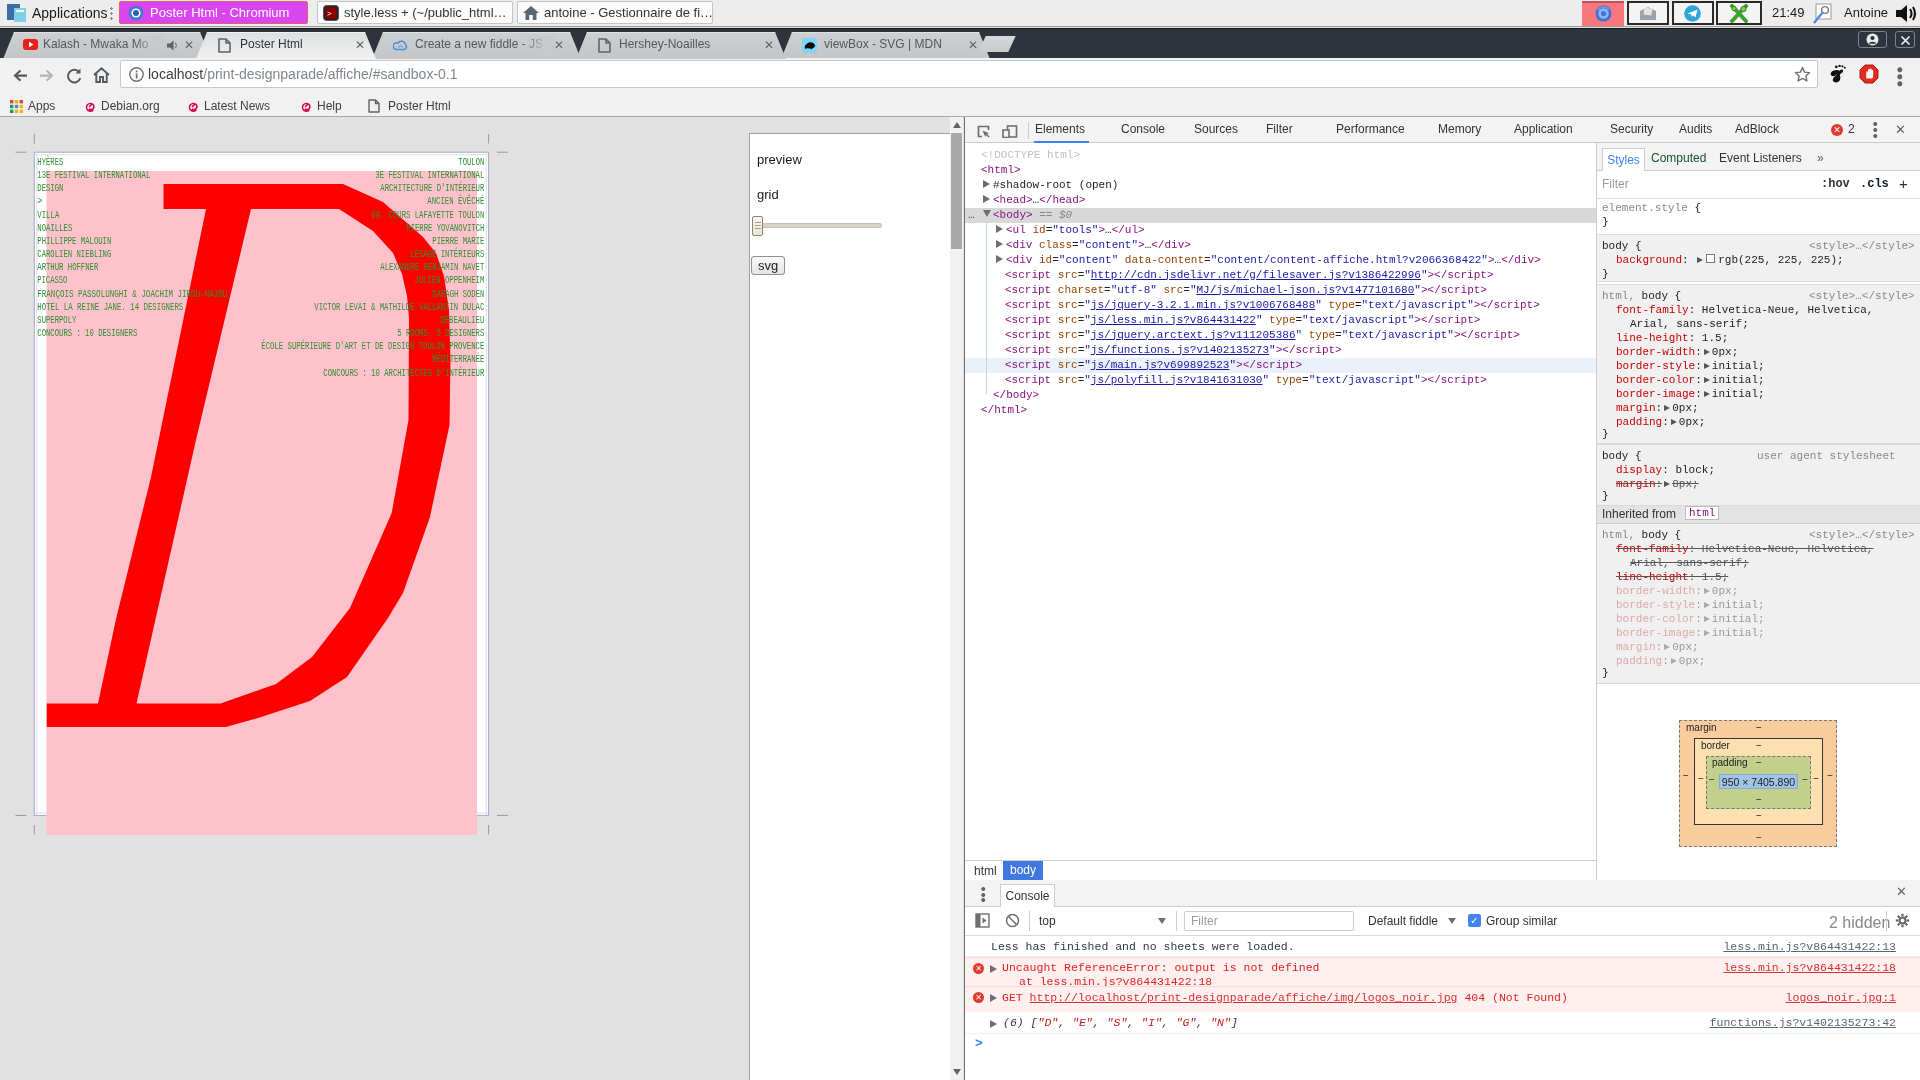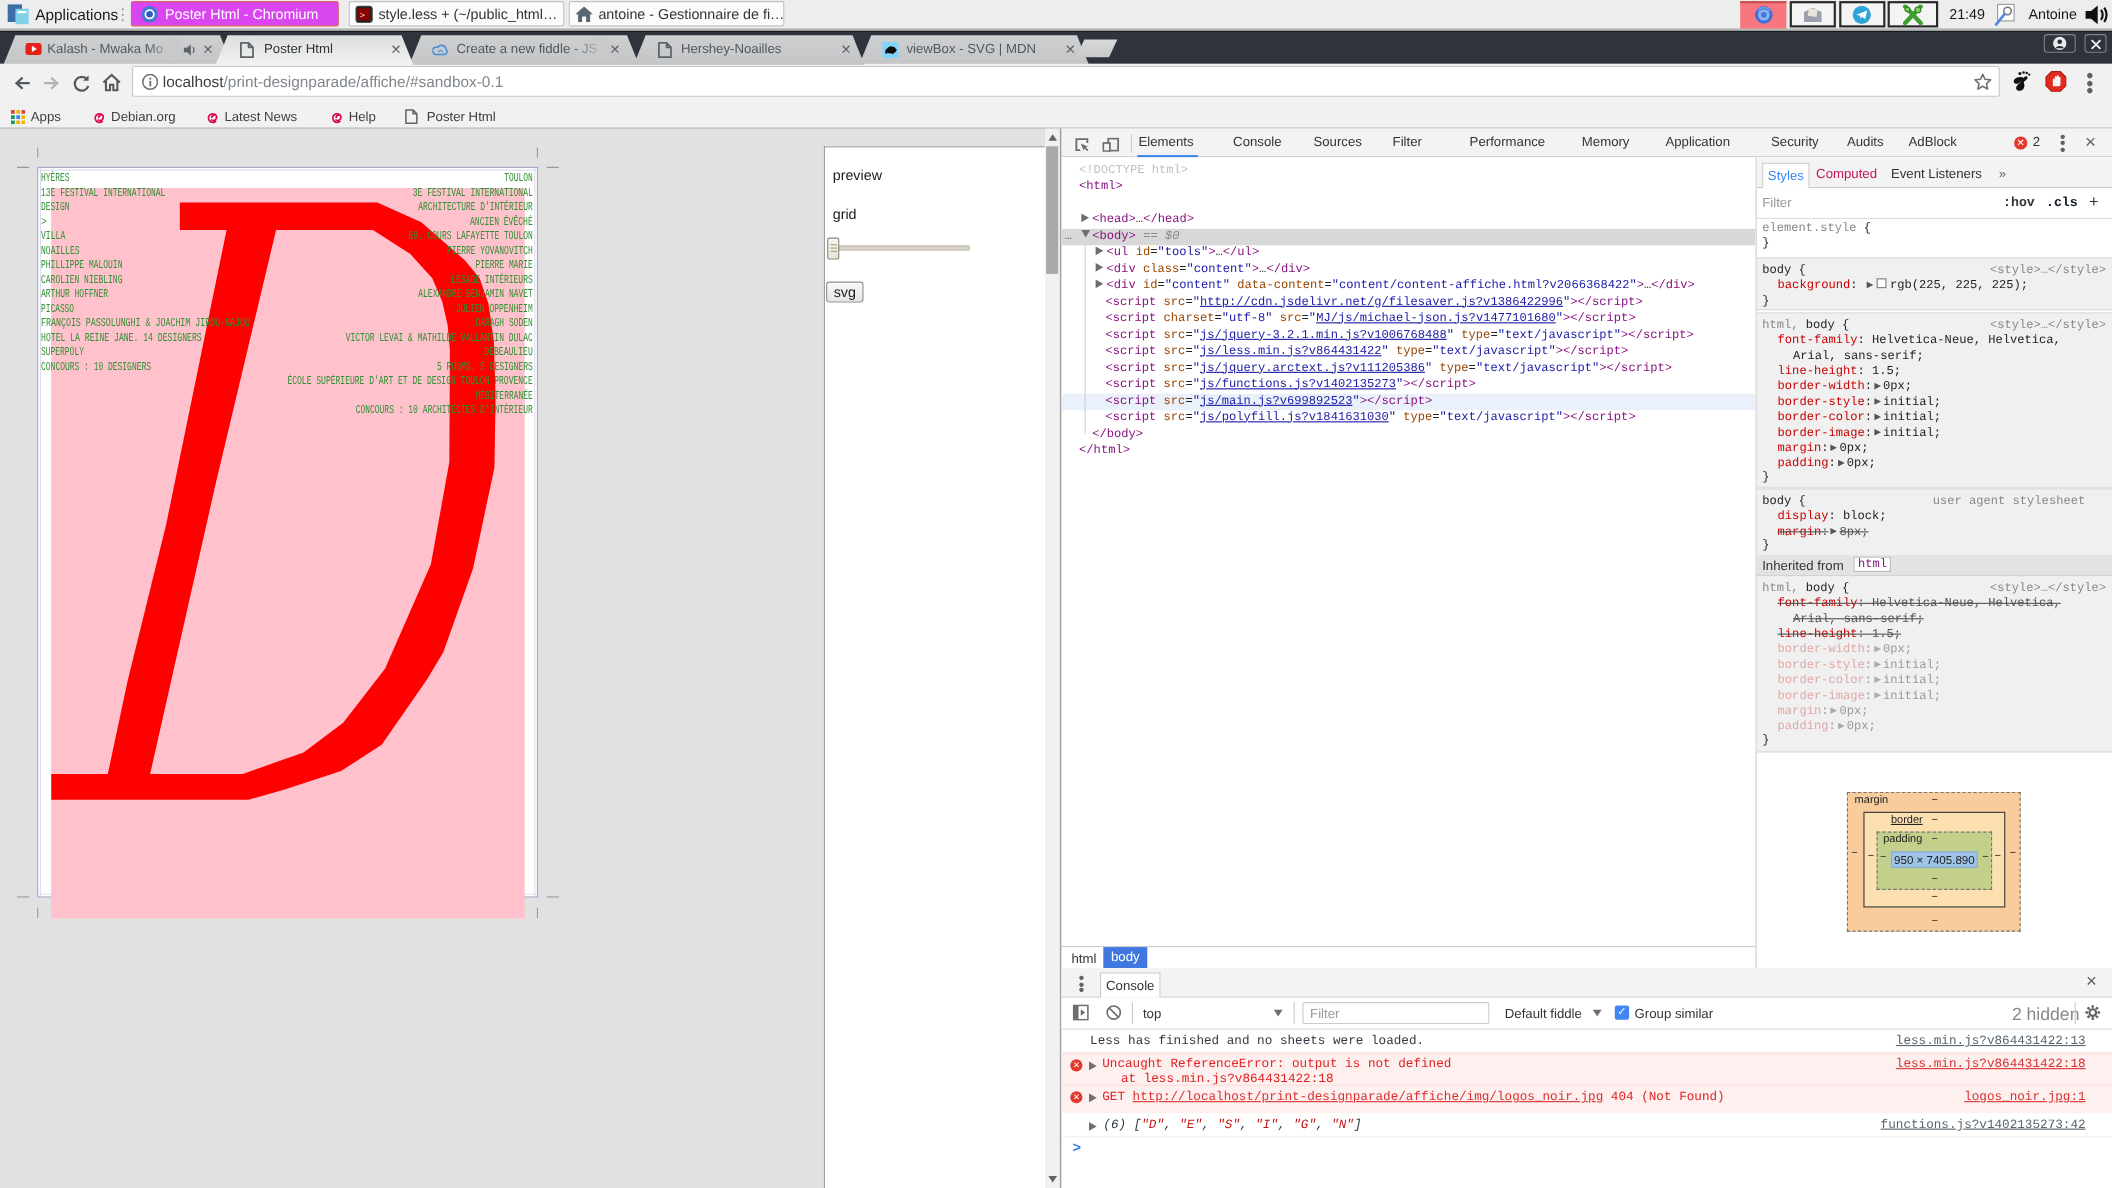--- a/index.html
+++ b/index.html
@@ -347,20 +347,21 @@
   <div class="dtab" style="left:714px;">Audits</div>
   <div class="dtab" style="left:770px;">AdBlock</div>
   <div style="position:absolute;left:866px;top:7px;width:12px;height:12px;border-radius:50%;background:#E33A2E;color:#fff;font-size:9px;text-align:center;line-height:12px;">✕</div>
   <div class="dtab" style="left:883px;">2</div>
   <div style="position:absolute;left:908px;top:4px;width:4px;color:#5F6368;font-size:4px;line-height:6px;">⬤<br>⬤<br>⬤</div>
   <div class="dtab" style="left:930px;color:#5F6368;font-size:13px;">✕</div>
 </div>
 <div id="etree">
   <div class="er" style="top:4.5px;left:16px;"><span style="color:#C0C0C0;">&lt;!DOCTYPE html&gt;</span></div>
   <div class="er" style="top:19.5px;left:16px;"><span class="tg">&lt;html&gt;</span></div>
+  <div class="er" style="top:34.5px;left:18px;"><span class="ar"></span><span>#shadow-root (open)</span></div>
   <div class="er" style="top:49.5px;left:18px;"><span class="ar"></span><span class="tg">&lt;head&gt;</span><span>…</span><span class="tg">&lt;/head&gt;</span></div>
   <div class="er" style="top:64.5px;background:#D8D8D8;"><span style="position:absolute;left:3px;color:#555;">…</span><span style="margin-left:18px;"></span><span class="ard"></span><span class="tg">&lt;body&gt;</span><span class="gr" style="font-style:italic;"> == $0</span></div>
   <div class="er" style="top:79.5px;left:31px;"><span class="ar"></span><span class="tg">&lt;ul</span><span class="at"> id</span>=<span class="vl">"tools"</span><span class="tg">&gt;</span><span>…</span><span class="tg">&lt;/ul&gt;</span></div>
   <div class="er" style="top:94.5px;left:31px;"><span class="ar"></span><span class="tg">&lt;div</span><span class="at"> class</span>=<span class="vl">"content"</span><span class="tg">&gt;</span><span>…</span><span class="tg">&lt;/div&gt;</span></div>
   <div class="er" style="top:109.5px;left:31px;"><span class="ar"></span><span class="tg">&lt;div</span><span class="at"> id</span>=<span class="vl">"content"</span><span class="at"> data-content</span>=<span class="vl">"content/content-affiche.html?v2066368422"</span><span class="tg">&gt;</span><span>…</span><span class="tg">&lt;/div&gt;</span></div>
   <div class="er" style="top:124.5px;left:40px;"><span class="tg">&lt;script </span><span class="at">src</span>=<span class="vl">"<span class="vlu">http://cdn.jsdelivr.net/g/filesaver.js?v1386422996</span>"</span><span class="tg">&gt;&lt;/script&gt;</span></div>
   <div class="er" style="top:139.5px;left:40px;"><span class="tg">&lt;script </span><span class="at">charset</span>=<span class="vl">"utf-8"</span><span class="at"> src</span>=<span class="vl">"<span class="vlu">MJ/js/michael-json.js?v1477101680</span>"</span><span class="tg">&gt;&lt;/script&gt;</span></div>
   <div class="er" style="top:154.5px;left:40px;"><span class="tg">&lt;script </span><span class="at">src</span>=<span class="vl">"<span class="vlu">js/jquery-3.2.1.min.js?v1006768488</span>"</span><span class="at"> type</span>=<span class="vl">"text/javascript"</span><span class="tg">&gt;&lt;/script&gt;</span></div>
   <div class="er" style="top:169.5px;left:40px;"><span class="tg">&lt;script </span><span class="at">src</span>=<span class="vl">"<span class="vlu">js/less.min.js?v864431422</span>"</span><span class="at"> type</span>=<span class="vl">"text/javascript"</span><span class="tg">&gt;&lt;/script&gt;</span></div>
   <div class="er" style="top:184.5px;left:40px;"><span class="tg">&lt;script </span><span class="at">src</span>=<span class="vl">"<span class="vlu">js/jquery.arctext.js?v111205386</span>"</span><span class="at"> type</span>=<span class="vl">"text/javascript"</span><span class="tg">&gt;&lt;/script&gt;</span></div>
@@ -371,21 +372,21 @@
   <div class="er" style="top:259.5px;left:16px;"><span class="tg">&lt;/html&gt;</span></div>
   <div style="position:absolute;left:20.5px;top:79px;width:1px;height:172px;background:#C3D3E8;"></div>
 </div>
 <div id="crumb">
   <div style="position:absolute;left:9px;top:3px;font-size:12px;color:#333;">html</div>
   <div style="position:absolute;left:38px;top:0px;height:19px;background:#4078E0;color:#fff;font-size:12px;line-height:19px;padding:0 7px;">body</div>
 </div>
 <div id="styles">
   <div style="position:absolute;left:0;top:0;width:324px;height:28px;background:#F3F3F3;border-bottom:1px solid #CCC;"></div>
   <div style="position:absolute;left:5px;top:5px;width:43px;height:23px;background:#fff;border:1px solid #CCC;border-bottom:none;font-size:12px;color:#3b82f6;text-align:center;line-height:22px;">Styles</div>
-  <div style="position:absolute;left:54px;top:8px;font-size:12px;color:#be185d;text-align:right;">Computed</div>
+  <div style="position:absolute;left:54px;top:8px;font-size:12px;color:#14532d;text-align:right;">Computed</div>
   <div style="position:absolute;left:122px;top:8px;font-size:12px;color:#333;">Event Listeners</div>
   <div style="position:absolute;left:220px;top:8px;font-size:12px;color:#5F6368;">»</div>
   <div style="position:absolute;left:5px;top:34px;font-size:12px;color:#999;">Filter</div>
   <div style="position:absolute;left:224px;top:34px;font-size:12px;color:#333;font-weight:bold;font-family:'Liberation Mono',monospace;">:hov</div>
   <div style="position:absolute;left:263px;top:34px;font-size:12px;color:#0f172a;font-weight:bold;font-family:'Liberation Mono',monospace;">.cls</div>
   <div style="position:absolute;left:302px;top:32px;font-size:15px;color:#333;">+</div>
   <div style="position:absolute;left:0;top:55px;width:324px;height:1px;background:#DDD;"></div>
   <div class="sline" style="top:58px;"><span class="sgray">element.style</span> {</div>
   <div class="sline" style="top:72px;">}</div>
   <div class="ssec" style="top:91px;height:48px;">
@@ -429,21 +430,21 @@
     <div class="sline" style="top:130px;left:19px;color:#999;"><span class="pnf">padding</span>:<span class="sarf"></span>0px;</div>
     <div class="sline" style="top:142px;">}</div>
   </div>
   <div id="boxmodel" style="position:absolute;left:82px;top:577px;width:158px;height:127px;background:#F9CC9D;border:1px dashed #777;font-size:10px;color:#222;">
     <div style="position:absolute;left:6px;top:1px;">margin</div>
     <div style="position:absolute;left:76px;top:1px;">−</div>
     <div style="position:absolute;left:76px;top:111px;">−</div>
     <div style="position:absolute;left:3px;top:49px;">−</div>
     <div style="position:absolute;right:3px;top:49px;">−</div>
     <div style="position:absolute;left:14px;top:17px;width:129px;height:87px;background:#FCE0B0;border:1px solid #333;">
-      <div style="position:absolute;left:24px;top:1px;text-decoration:underline;">border</div>
+      <div style="position:absolute;left:6px;top:1px;">border</div>
       <div style="position:absolute;left:61px;top:1px;">−</div>
       <div style="position:absolute;left:61px;top:71px;">−</div>
       <div style="position:absolute;left:3px;top:34px;">−</div>
       <div style="position:absolute;right:3px;top:34px;">−</div>
       <div style="position:absolute;left:11px;top:17px;width:105px;height:53px;background:#C3D08B;border:1px dashed #777;">
         <div style="position:absolute;left:5px;top:0px;">padding</div>
         <div style="position:absolute;left:49px;top:0px;">−</div>
         <div style="position:absolute;left:49px;top:37px;">−</div>
         <div style="position:absolute;left:2px;top:17px;">−</div>
         <div style="position:absolute;right:2px;top:17px;">−</div>

